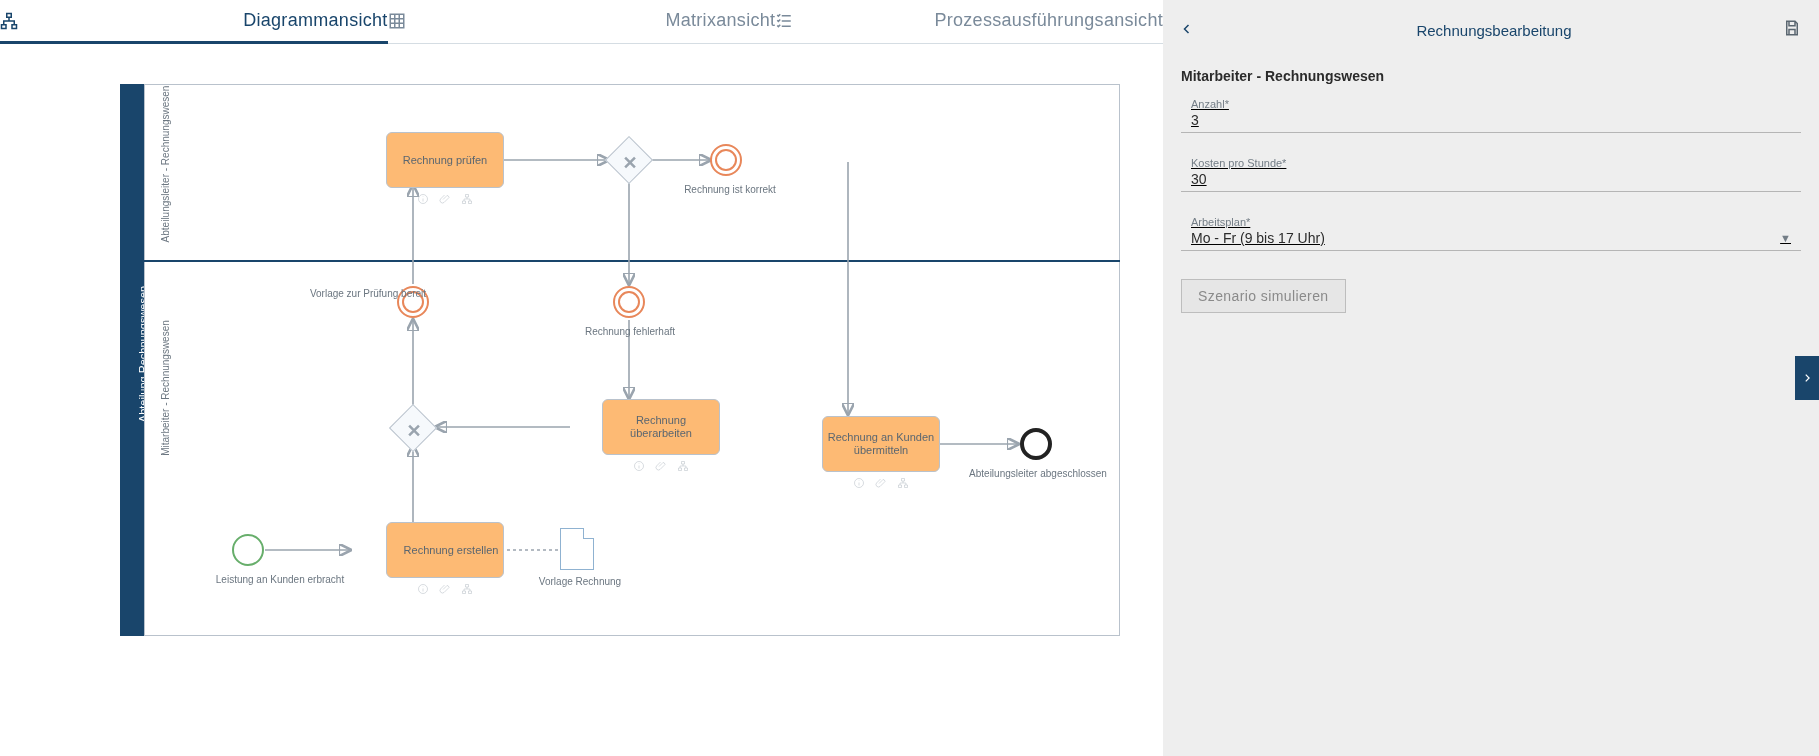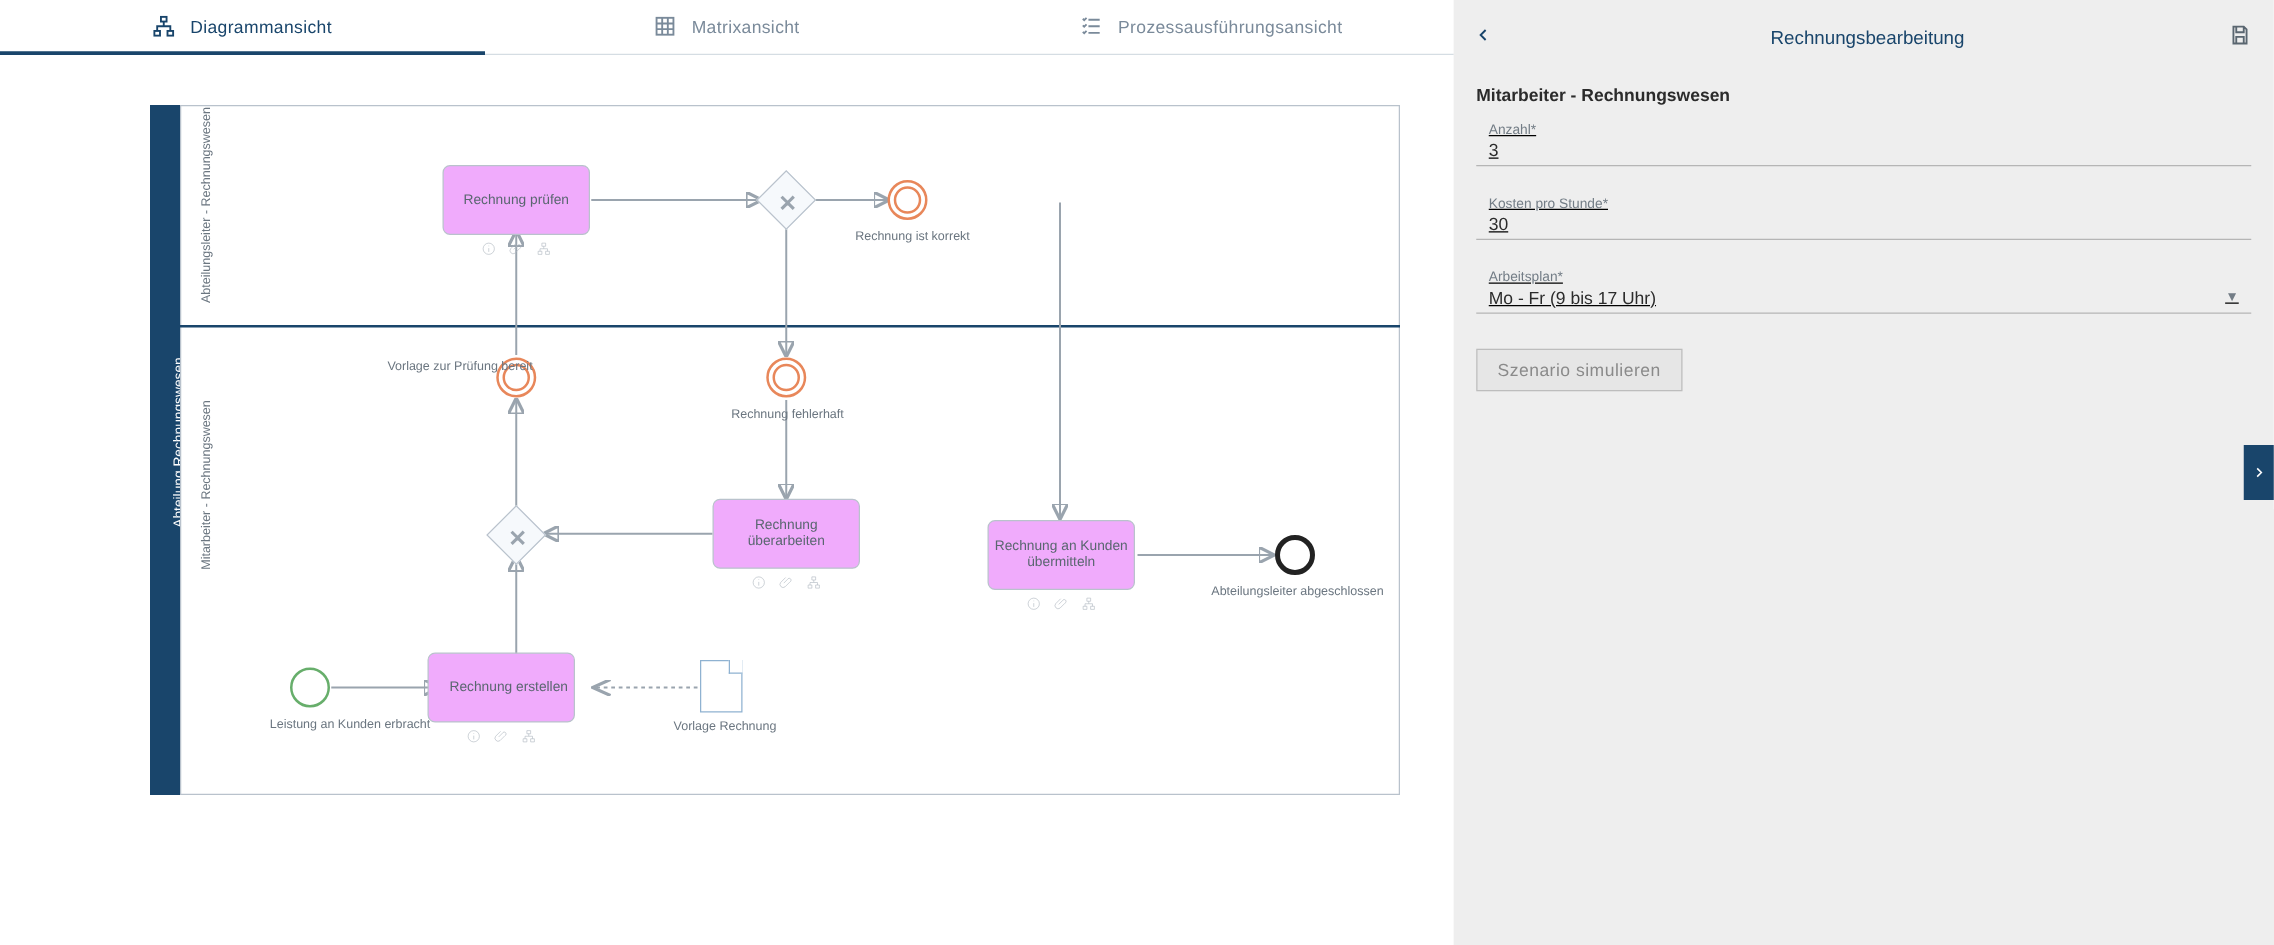--- a/index.html
+++ b/index.html
@@ -33,23 +33,23 @@
   }
   .tabs {
     display: flex;
     height: 44px;
     border-bottom: 1px solid var(--border);
   }
   .tab {
     flex: 1;
     display: flex;
     align-items: center;
-    justify-content: center;
+    justify-content: space-between;
     gap: 12px;
-    font-size: 14px;
+    font-size: 18px;
     letter-spacing: .3px;
     color: var(--muted);
     cursor: pointer;
     border-bottom: 3px solid transparent;
     margin-bottom: -1px;
   }
   .tab.active {
     color: var(--brand);
     border-bottom-color: var(--brand);
   }
@@ -108,29 +108,30 @@
     width: 976px; height: 0;
     border-top: 2px solid var(--brand);
   }
 
   
   .task {
     position: absolute;
     width: 118px; height: 56px;
     border: 1px solid var(--task-border);
     border-radius: 6px;
-    background: #f0abfc;
+    background: #fdba74;
     font-size: 11px;
     color: #5a6670;
     display: flex;
     align-items: center;
     justify-content: center;
     text-align: center;
     line-height: 13px;
     padding: 4px;
+    margin-left: 32px;
   }
   .task-icons {
     position: absolute;
     bottom: -18px;
     left: 50%;
     transform: translateX(-50%);
     display: flex;
     gap: 10px;
     color: #b0b8c0;
     font-size: 12px;
@@ -381,21 +382,21 @@
     <div class="gw" style="left:492px; top:59px;">
       <span class="gw-x">✕</span>
     </div>
 
     <div class="evt inter" style="left:590px; top:60px;"></div>
     <div class="evt-label" style="left:540px; top:100px;">Rechnung ist korrekt</div>
 
     <div class="evt start" style="left:112px; top:450px;"></div>
     <div class="evt-label" style="left:58px; top:490px;margin-left:32px;">Leistung an Kunden erbracht</div>
 
-    <div class="task" style="left:222px; top:438px;padding-left:16px;">
+    <div class="task" style="left:234px; top:438px;padding-left:16px;">
       <span>Rechnung erstellen</span>
       <div class="task-icons">
         <svg viewBox="0 0 24 24">
             <circle cx="12" cy="12" r="9" fill="none" stroke="currentColor"></circle>
             <path stroke="currentColor" d="M12 7v1M12 11v6"></path>
           </svg>
         <svg viewBox="0 0 24 24">
             <path fill="none" stroke="currentColor" d="M8 13l6-6a3 3 0 114 4l-8 8a5 5 0 01-7-7l8-8"></path>
           </svg>
         <svg viewBox="0 0 24 24">

